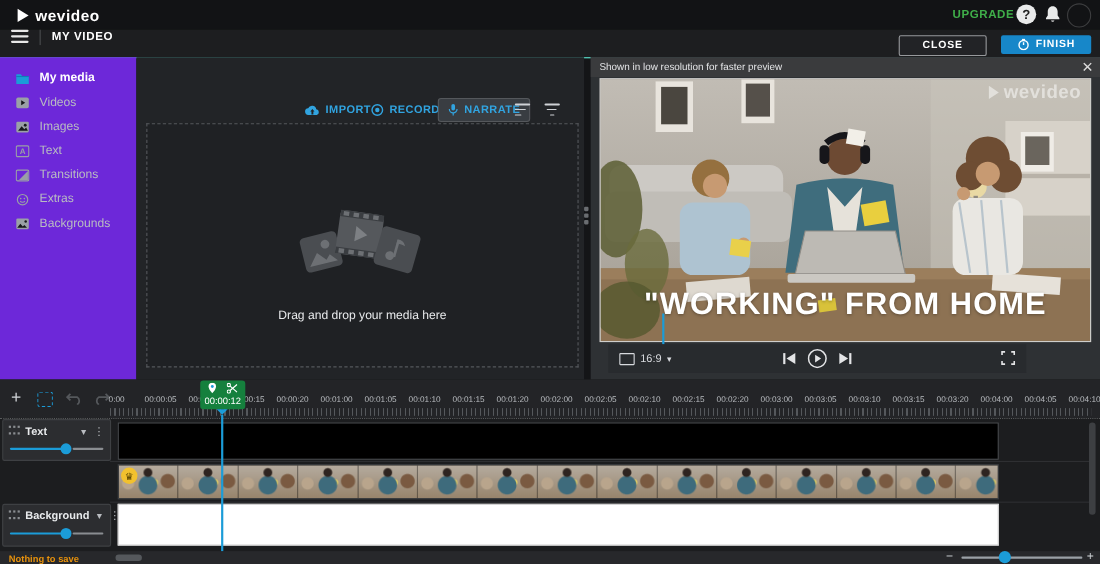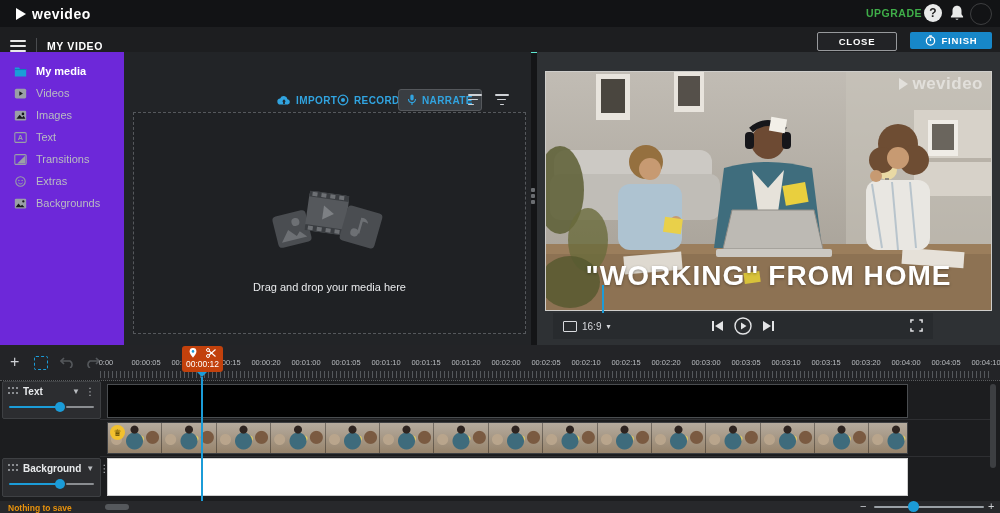--- a/index.html
+++ b/index.html
@@ -10,21 +10,21 @@
   #topbar{left:0;top:0;width:1000px;height:27px;background:#121315;display:flex;align-items:center;}
   #logo{display:flex;align-items:center;gap:6px;margin-left:16px;}
   #logo .tri{width:0;height:0;border-left:10px solid #fff;border-top:6px solid transparent;border-bottom:6px solid transparent;}
   #logo .word{color:#fff;font-weight:bold;font-size:14px;letter-spacing:.5px;}
   #upgrade{position:absolute;left:866px;top:7px;color:#3fae49;font-weight:bold;font-size:10.5px;letter-spacing:.5px;cursor:pointer;}
   .roundicon{position:absolute;top:4px;width:18px;height:18px;border-radius:50%;background:#e9eaea;color:#222;
              font-weight:bold;font-size:12px;display:flex;align-items:center;justify-content:center;cursor:pointer;}
   #bell{position:absolute;left:948px;top:4px;width:18px;height:18px;cursor:pointer;}
   #avatar{position:absolute;left:970px;top:3px;width:20px;height:20px;border-radius:50%;border:1px solid rgba(255,255,255,.18);}
   
-  #menubar{left:0;top:27px;width:1000px;height:25px;background:#1d1e20;border-bottom:1px solid #5eead4;display:flex;align-items:flex-end;}
+  #menubar{left:0;top:27px;width:1000px;height:25px;background:#1d1e20;border-bottom:1px solid #5eead4;display:flex;align-items:flex-start;}
   #hamburger{margin-left:10px;width:16px;height:12px;display:flex;flex-direction:column;justify-content:space-between;cursor:pointer;}
   #hamburger span{height:2px;background:#e8e8e8;border-radius:1px;}
   #mb-divider{width:1px;height:14px;background:#4a4c4f;margin:0 10px;}
   #project-title{font-size:10.5px;font-weight:bold;color:#fff;letter-spacing:.6px;}
   #close-btn{position:absolute;left:817px;top:32px;width:78px;height:17px;border:1px solid #97999c;border-radius:2px;
              background:#222326;color:#fff;font-size:9.5px;font-weight:bold;letter-spacing:.8px;
              display:flex;align-items:center;justify-content:center;cursor:pointer;}
   #finish-btn{position:absolute;left:910px;top:32px;width:82px;height:17px;border-radius:2px;background:#1787c9;color:#fff;
               font-size:9.5px;font-weight:bold;letter-spacing:.8px;display:flex;align-items:center;justify-content:center;gap:6px;cursor:pointer;}
   
@@ -70,21 +70,21 @@
   #transport svg{cursor:pointer;}
   #fullscreen-btn{position:absolute;right:10px;top:6px;cursor:pointer;}
   
   #tl-toolbar{left:0;top:345px;width:1000px;height:35px;background:#232427;}
   #tl-add{position:absolute;left:10px;top:355px;font-size:16px;color:#cfd2d6;cursor:pointer;line-height:14px;}
   #tl-select{position:absolute;left:34px;top:356px;width:12px;height:12px;border:1.5px dashed #1b9cd8;border-radius:2px;cursor:pointer;}
   .histicon{position:absolute;top:355px;cursor:pointer;}
   .ruler-label{position:absolute;top:358px;transform:translateX(-50%);font-size:7.5px;color:#b9bcc0;white-space:nowrap;}
   #ruler-ticks{position:absolute;left:100px;top:371px;width:892px;height:7px;
                background:repeating-linear-gradient(90deg,#55585c 0 1px,transparent 1px 4px);}
-  #playhead-bubble{position:absolute;left:182px;top:346px;width:41px;height:26px;background:#c2410c;border-radius:3px;cursor:grab;}
+  #playhead-bubble{position:absolute;left:182px;top:346px;width:41px;height:26px;background:#15803d;border-radius:3px;cursor:grab;}
   #playhead-bubble .row{display:flex;justify-content:center;gap:9px;margin-top:2px;}
   #playhead-time{text-align:center;color:#fff;font-size:8.5px;margin-top:1px;}
   #playhead-ptr{position:absolute;left:197px;top:372px;width:0;height:0;border-left:5px solid transparent;border-right:5px solid transparent;border-top:5px solid #1b9cd8;}
   #playhead-line{position:absolute;left:201px;top:377px;width:2px;height:124px;background:#1b9cd8;z-index:30;}
   
   #tracks{left:0;top:380px;width:1000px;height:121px;background:#1c1d1f;border-top:1px dotted #5a5c5e;}
   .lane-sep{position:absolute;left:100px;width:892px;height:1px;background:#2e2f32;}
   .track-header{position:absolute;left:2px;width:99px;background:#2c2d30;border:1px solid #3e4043;border-radius:2px;box-sizing:border-box;}
   .th-row{display:flex;align-items:center;gap:5px;padding:4px 4px 0 5px;}
   .th-grip{width:10px;height:10px;display:grid;grid-template-columns:repeat(3,3px);grid-gap:1px;}
@@ -297,20 +297,24 @@
     <div id="dz-text">Drag and drop your media here</div>
   </div>
 
   <div id="panel-grip" class="abs">
       <span></span>
       <span></span>
       <span></span>
     </div>
 
   <div id="preview-panel" class="abs">
+    <div id="notice-bar">
+      <span id="notice-text">Shown in low resolution for faster preview</span>
+      <span id="notice-close">✕</span>
+    </div>
 
     <div id="video-stage">
       <div id="video">
         <svg viewBox="0 0 445 238" preserveAspectRatio="none">
           <defs>
             <linearGradient id="wall" x1="0" y1="0" x2="0" y2="1">
               <stop offset="0" stop-color="#c1bcb4"></stop>
                 <stop offset="1" stop-color="#a39d93"></stop>
             </linearGradient>
           </defs>

